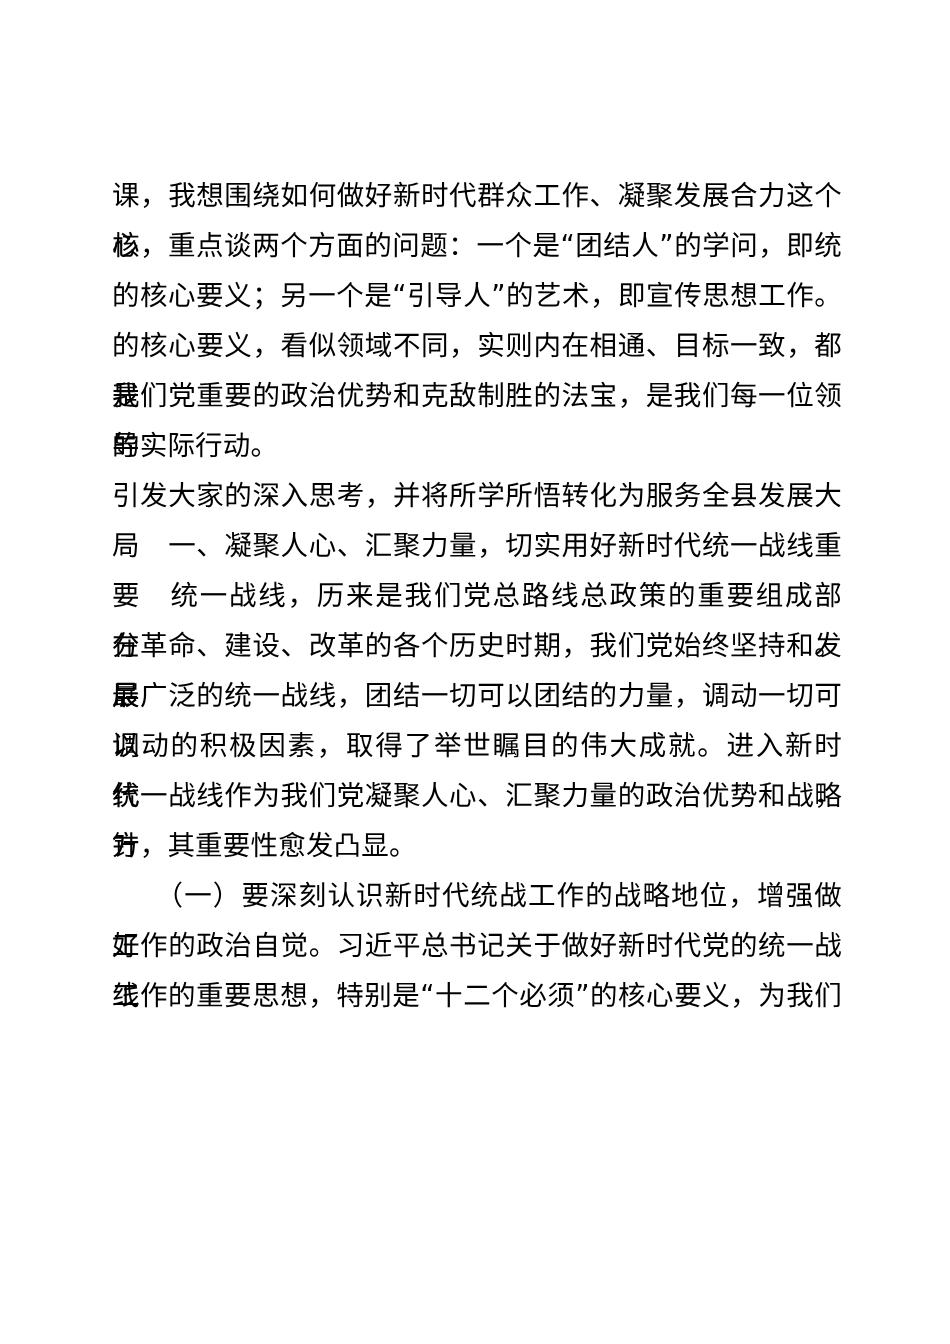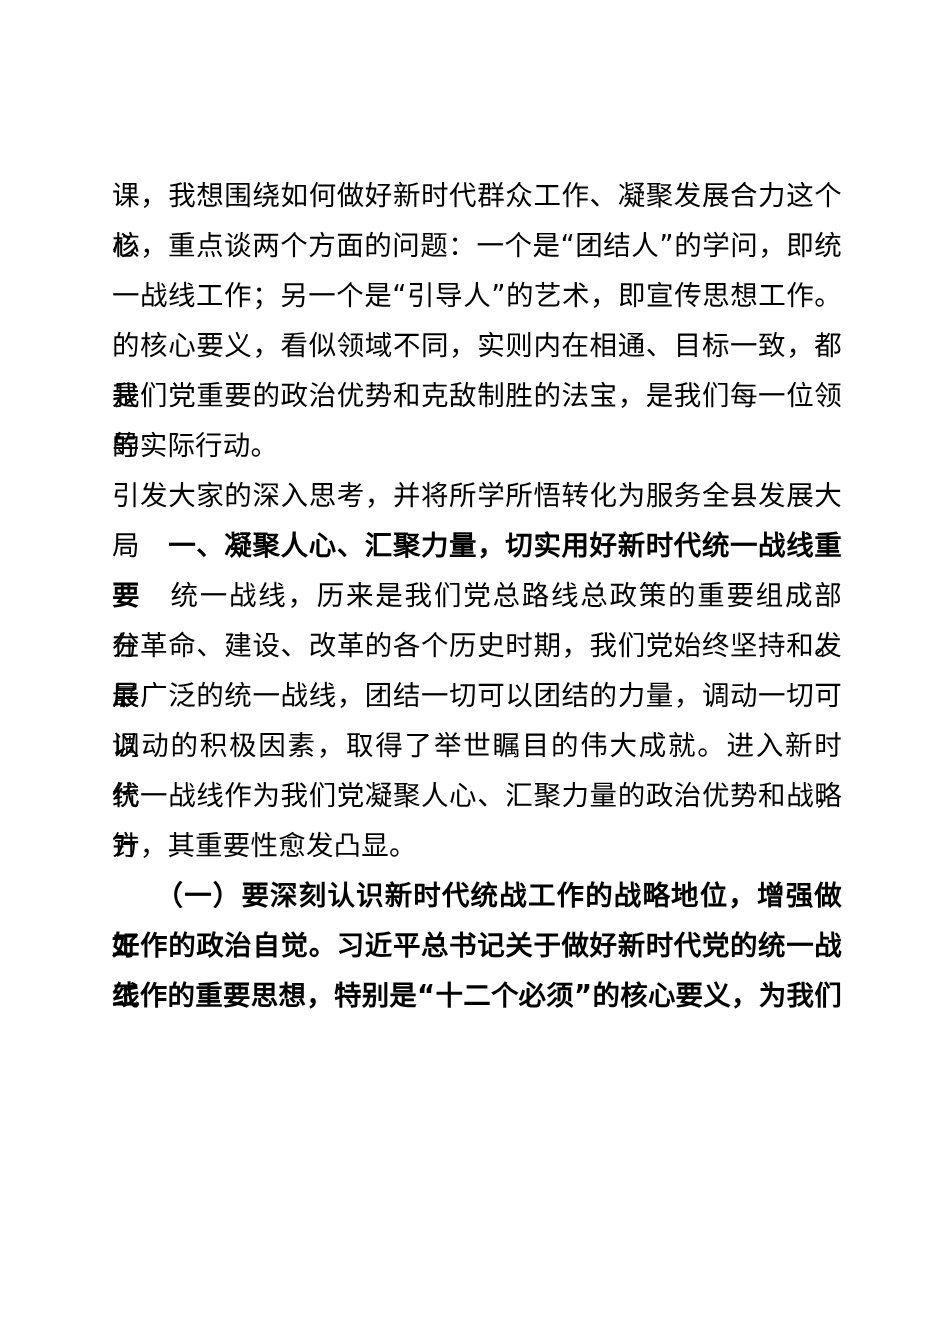--- a/index.html
+++ b/index.html
@@ -37,40 +37,40 @@
     height: 50px;
     line-height: 50px;
     font-size: 27.5px;
     letter-spacing: 0.2px;
     white-space: pre;
     font-weight: 400;
     text-align: left;
   }
 
   .line.bold {
-    font-weight: 700;
+    font-weight: 400;
   }
 
   
   .line.justify {
     text-align: justify;
     text-align-last: justify;
     white-space: normal;
   }
 </style>
 </head>
 <body>
 
 <div class="page">
   <div class="doc-body">
 
     <div>
       <div class="line justify">课，我想围绕如何做好新时代群众工作、凝聚发展合力这个核</div>
       <div class="line justify">心，重点谈两个方面的问题：一个是“团结人”的学问，即统</div>
-      <div class="line justify">一战线工作；另一个是“引导人”的艺术，即宣传思想工作。</div>
+      <div class="line justify">的核心要义；另一个是“引导人”的艺术，即宣传思想工作。</div>
       <div class="line justify">的核心要义，看似领域不同，实则内在相通、目标一致，都是</div>
       <div class="line justify">我们党重要的政治优势和克敌制胜的法宝，是我们每一位领导</div>
       <div class="line">的实际行动。</div>
       <div class="line justify">引发大家的深入思考，并将所学所悟转化为服务全县发展大局</div>
     </div>
 
     <div>
       <div class="line bold justify">　　一、凝聚人心、汇聚力量，切实用好新时代统一战线重要</div>
     </div>
 

